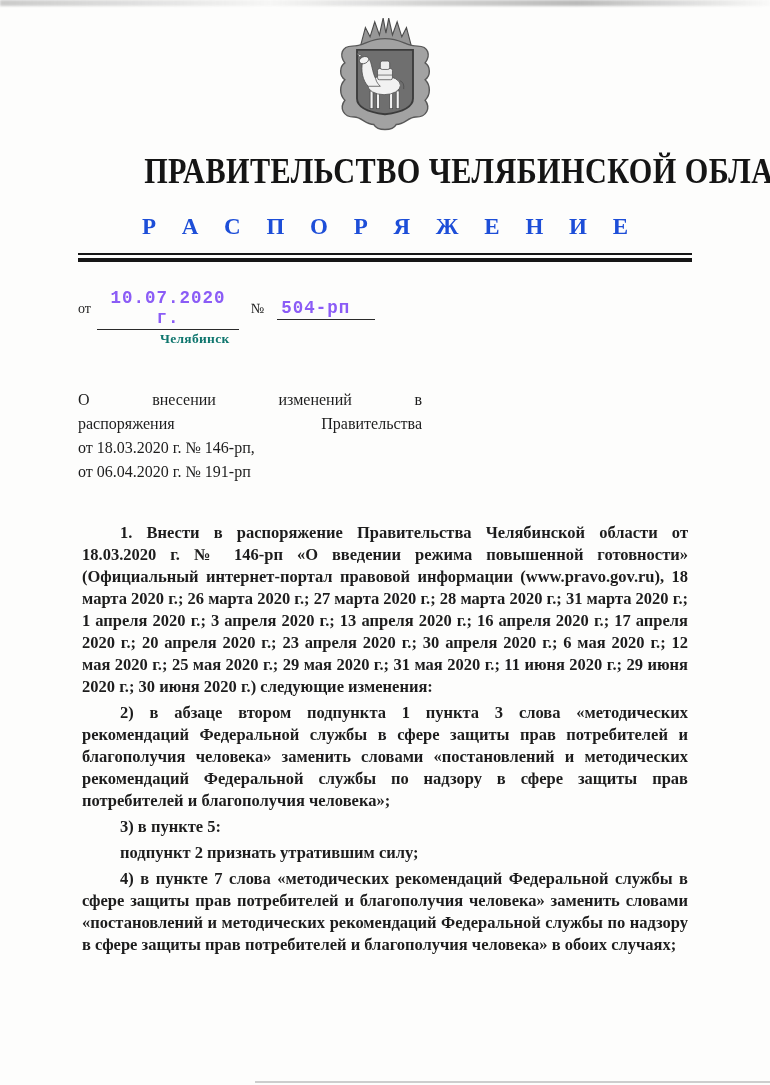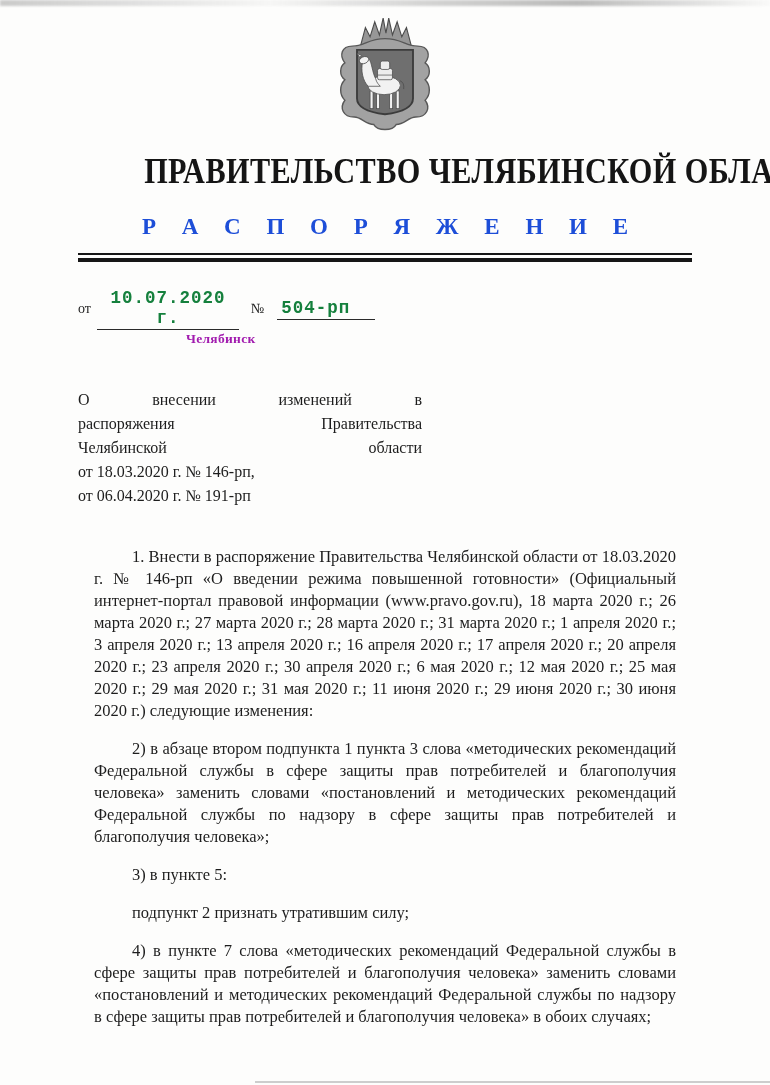--- a/index.html
+++ b/index.html
@@ -67,34 +67,34 @@
     align-items: center;
     font-size: 14px;
   }
   .requisites .label { color: #222; }
   .fill-line {
     border-bottom: 1.5px solid #2a2a2a;
     font-family: "Liberation Mono", "DejaVu Sans Mono", monospace;
     font-size: 17.5px;
     font-weight: bold;
     letter-spacing: 1px;
-    color: #15803d;
+    color: #8b5cf6;
     text-align: center;
     padding-bottom: 1px;
   }
   .date-line   { width: 142px; margin-left: 6px; }
   .num-sign    { margin-left: 12px; }
   .number-line { width: 94px; margin-left: 13px; text-align: left; padding-left: 4px; }
   .city {
     margin-top: 1px;
-    margin-left: 108px;
+    margin-left: 82px;
     font-size: 13.5px;
     font-weight: bold;
     letter-spacing: 0.3px;
-    color: #a21caf;
+    color: #0f766e;
   }
 
   .subject {
     margin-top: 41px;
     width: 344px;
     font-size: 16px;
     line-height: 24px;
     color: #1d1d1d;
   }
   .subject .line { white-space: nowrap; }
@@ -105,22 +105,23 @@
   }
 
   .body-text {
     margin-top: 38px;
     font-size: 16.5px;
     line-height: 22px;
     text-align: justify;
     color: #1d1d1d;
   }
   .body-text p {
-    margin: 16px;
+    margin: 4px;
     text-indent: 38px;
+    font-weight: bold;
   }
 </style>
 </head>
 <body>
 
 <div class="page">
   <div class="scan-top"></div>
 
   <div class="emblem-wrap">
     
@@ -171,21 +172,20 @@
     <span class="label">от</span>
     <span class="fill-line date-line">10.07.2020 г.</span>
     <span class="label num-sign">№</span>
     <span class="fill-line number-line">504-рп</span>
   </div>
   <div class="city">Челябинск</div>
 
   <div class="subject">
     <div class="line just">О внесении изменений в</div>
     <div class="line just">распоряжения Правительства</div>
-    <div class="line just">Челябинской области</div>
     <div class="line">от 18.03.2020 г. № 146-рп,</div>
     <div class="line">от 06.04.2020 г. № 191-рп</div>
   </div>
 
   <div class="body-text">
     <p>1. Внести в распоряжение Правительства Челябинской области от 18.03.2020 г. № 146-рп «О введении режима повышенной готовности» (Официальный интернет-портал правовой информации (www.pravo.gov.ru), 18 марта 2020 г.; 26 марта 2020 г.; 27 марта 2020 г.; 28 марта 2020 г.; 31 марта 2020 г.; 1 апреля 2020 г.; 3 апреля 2020 г.; 13 апреля 2020 г.; 16 апреля 2020 г.; 17 апреля 2020 г.; 20 апреля 2020 г.; 23 апреля 2020 г.; 30 апреля 2020 г.; 6 мая 2020 г.; 12 мая 2020 г.; 25 мая 2020 г.; 29 мая 2020 г.; 31 мая 2020 г.; 11 июня 2020 г.; 29 июня 2020 г.; 30 июня 2020 г.) следующие изменения:</p>
     <p>2) в абзаце втором подпункта 1 пункта 3 слова «методических рекомендаций Федеральной службы в сфере защиты прав потребителей и благополучия человека» заменить словами «постановлений и методических рекомендаций Федеральной службы по надзору в сфере защиты прав потребителей и благополучия человека»;</p>
     <p>3) в пункте 5:</p>
     <p>подпункт 2 признать утратившим силу;</p>
     <p>4) в пункте 7 слова «методических рекомендаций Федеральной службы в сфере защиты прав потребителей и благополучия человека» заменить словами «постановлений и методических рекомендаций Федеральной службы по надзору в сфере защиты прав потребителей и благополучия человека» в обоих случаях;</p>

